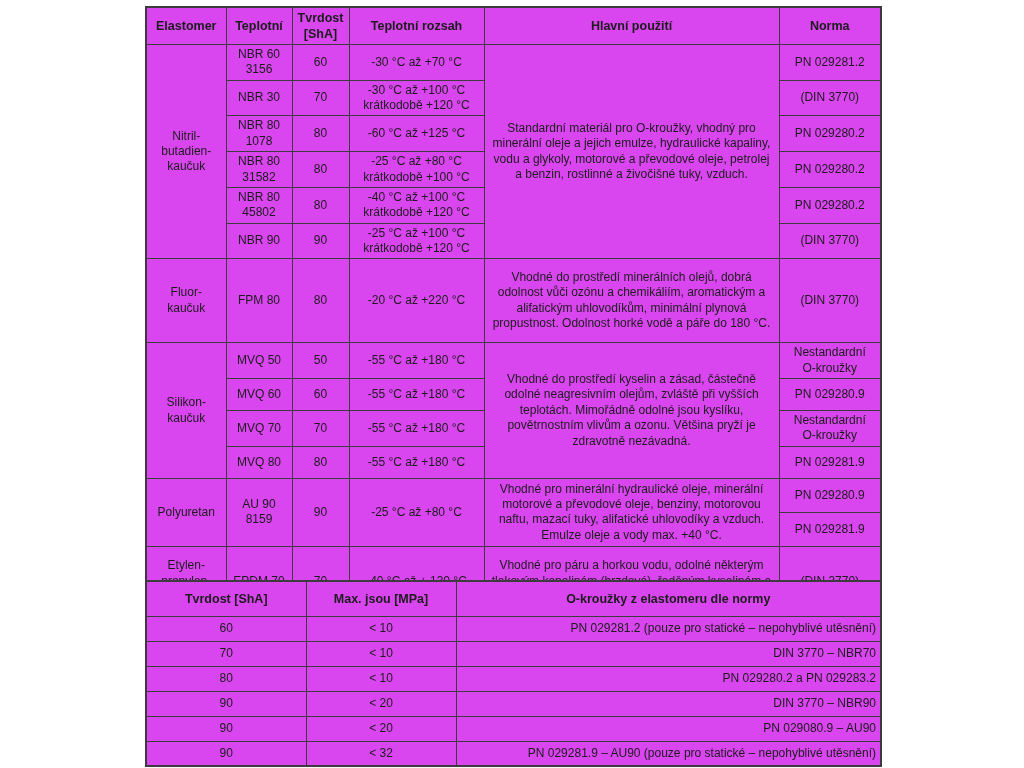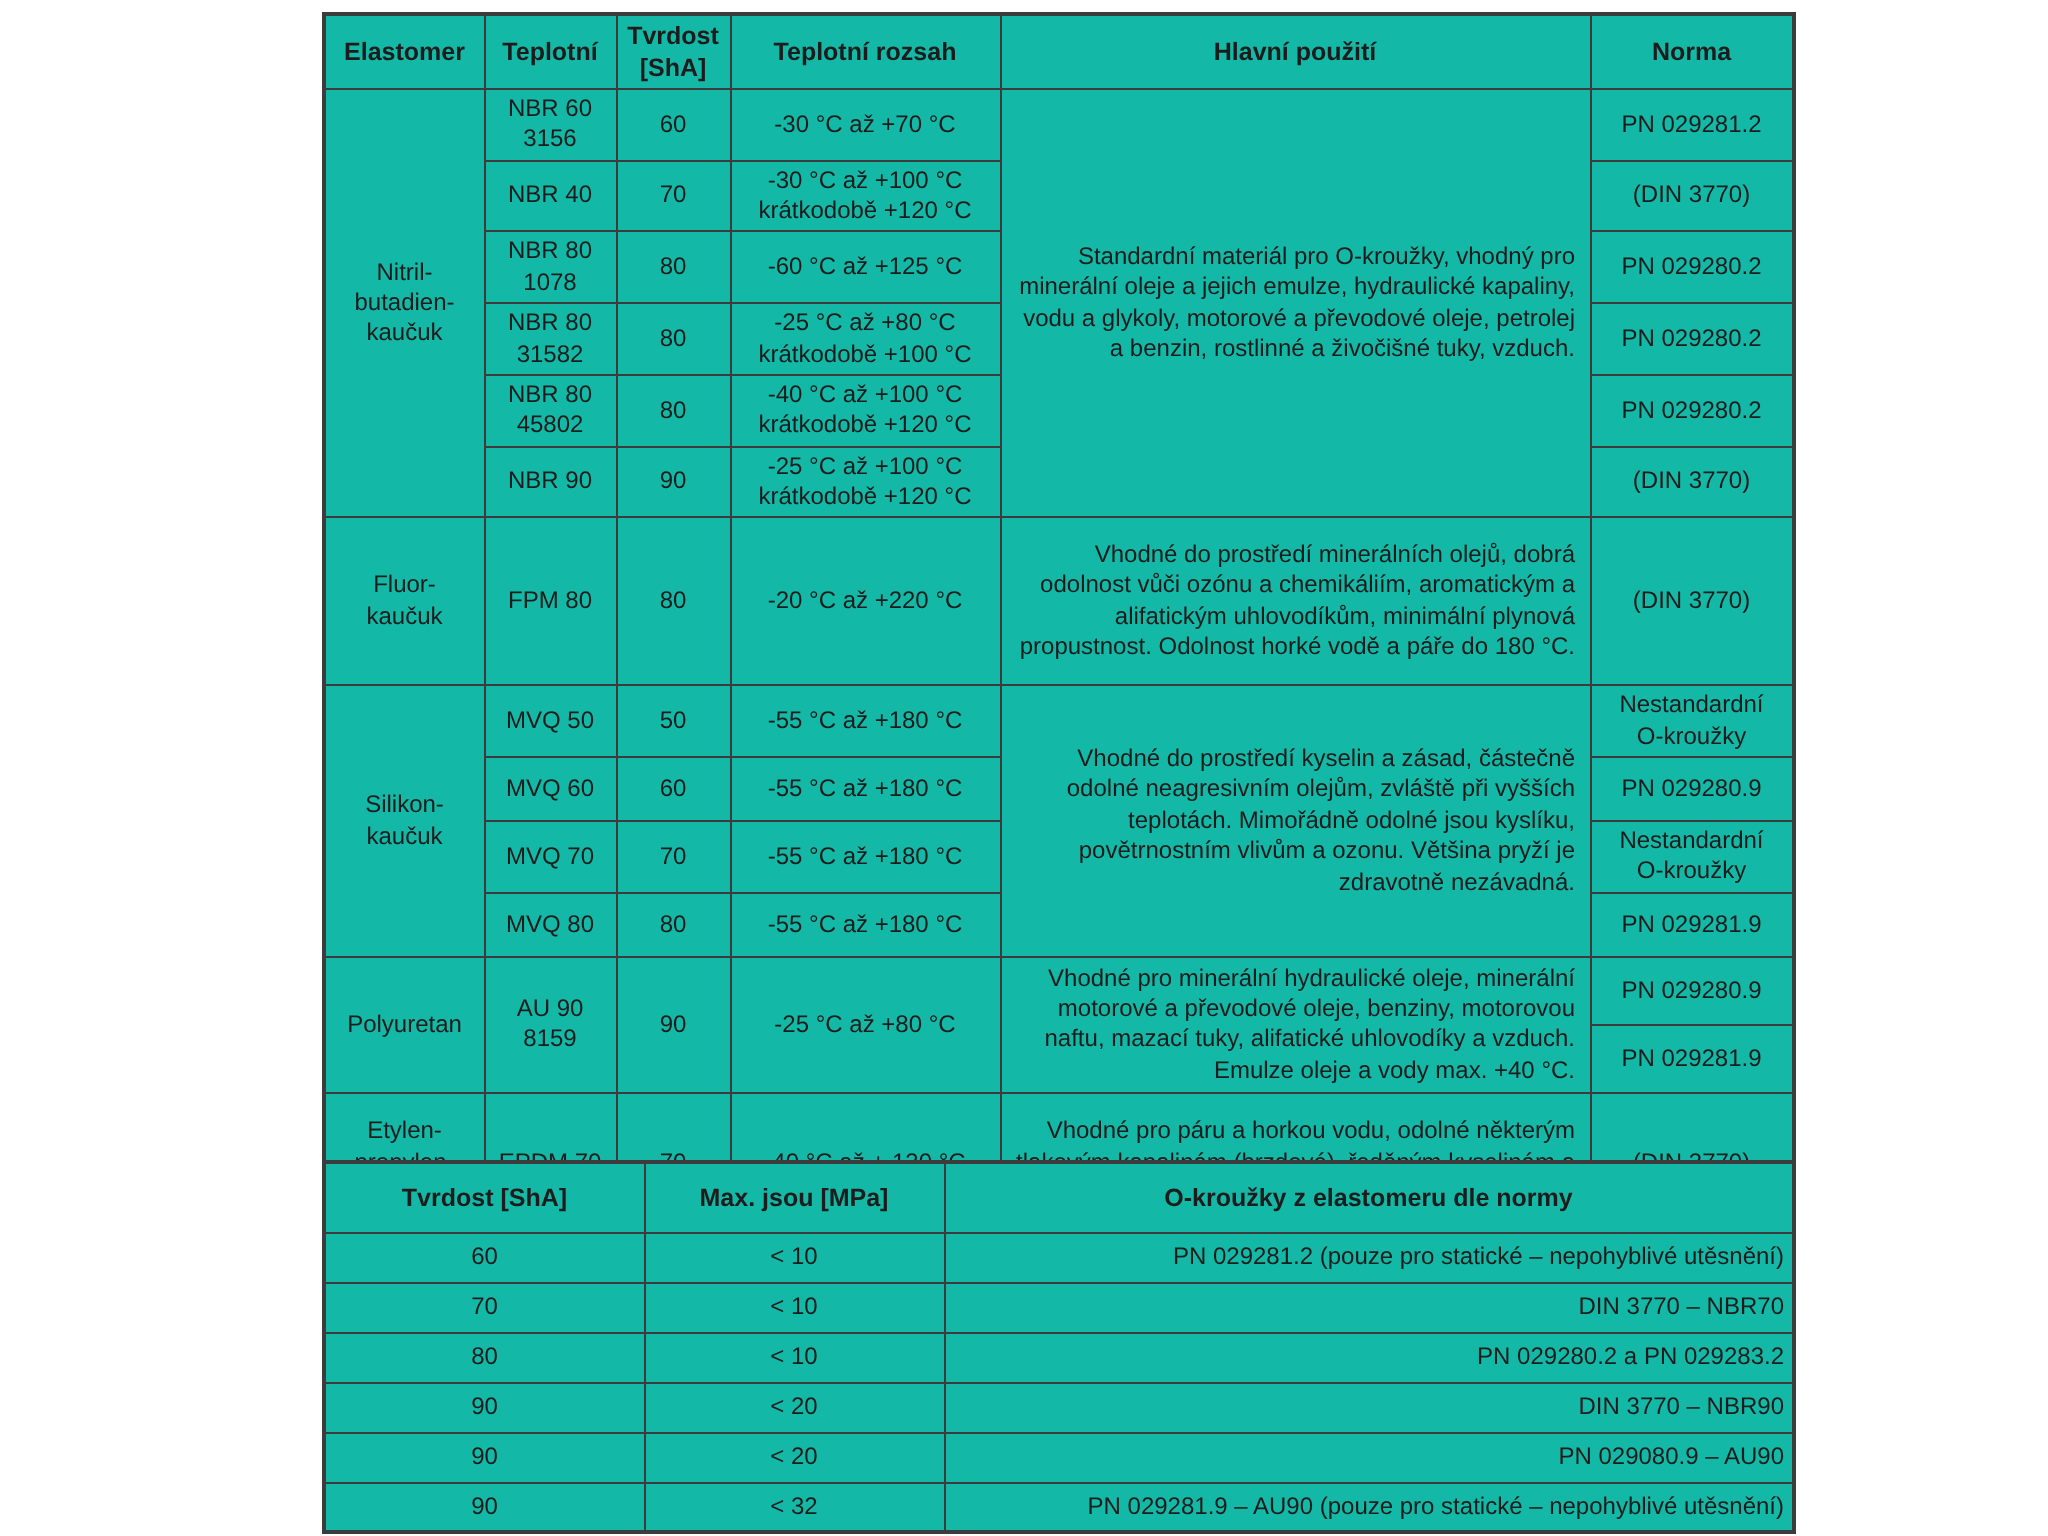--- a/index.html
+++ b/index.html
@@ -4,37 +4,37 @@
 <style>
   html,body { margin:0; padding:0; }
   body {
     width:1024px; height:768px;
     background:#ffffff;
     font-family:"Liberation Sans", sans-serif;
     color:#1c1c1c;
   }
   .page { position:relative; width:1024px; height:768px; background:#ffffff; overflow:hidden; }
 
-  table { border-collapse:collapse; table-layout:fixed; background:#14b8a6;margin-left:16px; }
+  table { border-collapse:collapse; table-layout:fixed; background:#d946ef; }
   .t1 { position:absolute; left:145px; top:6px;  width:735px; border:2px solid #3c3c3c; }
   .t2 { position:absolute; left:145px; top:580px; width:735px; border:2px solid #3c3c3c; }
 
   th, td {
     border:1px solid #3c3c3c;
     font-size:12px;
     line-height:1.28;
     padding:2px 4px;
     vertical-align:middle;
     text-align:center;
     overflow:hidden;
   }
   th { font-weight:bold; font-size:12.5px; }
 
   .pre { white-space:pre-line; }
-  .use { text-align:right; padding:3px 7px; }
+  .use { text-align:center; padding:3px 7px; }
   .left { text-align:right; padding-left:10px; }
 
   .h36{height:36px} .h31{height:31px} .h84{height:84px}
   .h32{height:32px} .h70{height:70px} .h35{height:35px} .h25{height:25px}
 </style>
 </head>
 <body>
 
 <div class="page">
 
@@ -64,21 +64,21 @@
 butadien-
 kaučuk</td>
       <td class="pre">NBR 60
 3156</td>
       <td>60</td>
       <td class="pre">-30 °C až +70 °C</td>
       <td class="use" rowspan="6">Standardní materiál pro O-kroužky, vhodný pro minerální oleje a jejich emulze, hydraulické kapaliny, vodu a glykoly, motorové a převodové oleje, petrolej a benzin, rostlinné a živočišné tuky, vzduch.</td>
       <td class="pre">PN 029281.2</td>
     </tr>
     <tr class="h31">
-      <td class="pre">NBR 40</td>
+      <td class="pre">NBR 30</td>
       <td>70</td>
       <td class="pre">-30 °C až +100 °C
 krátkodobě +120 °C</td>
       <td class="pre">(DIN 3770)</td>
     </tr>
     <tr class="h31">
       <td class="pre">NBR 80
 1078</td>
       <td>80</td>
       <td class="pre">-60 °C až +125 °C</td>

